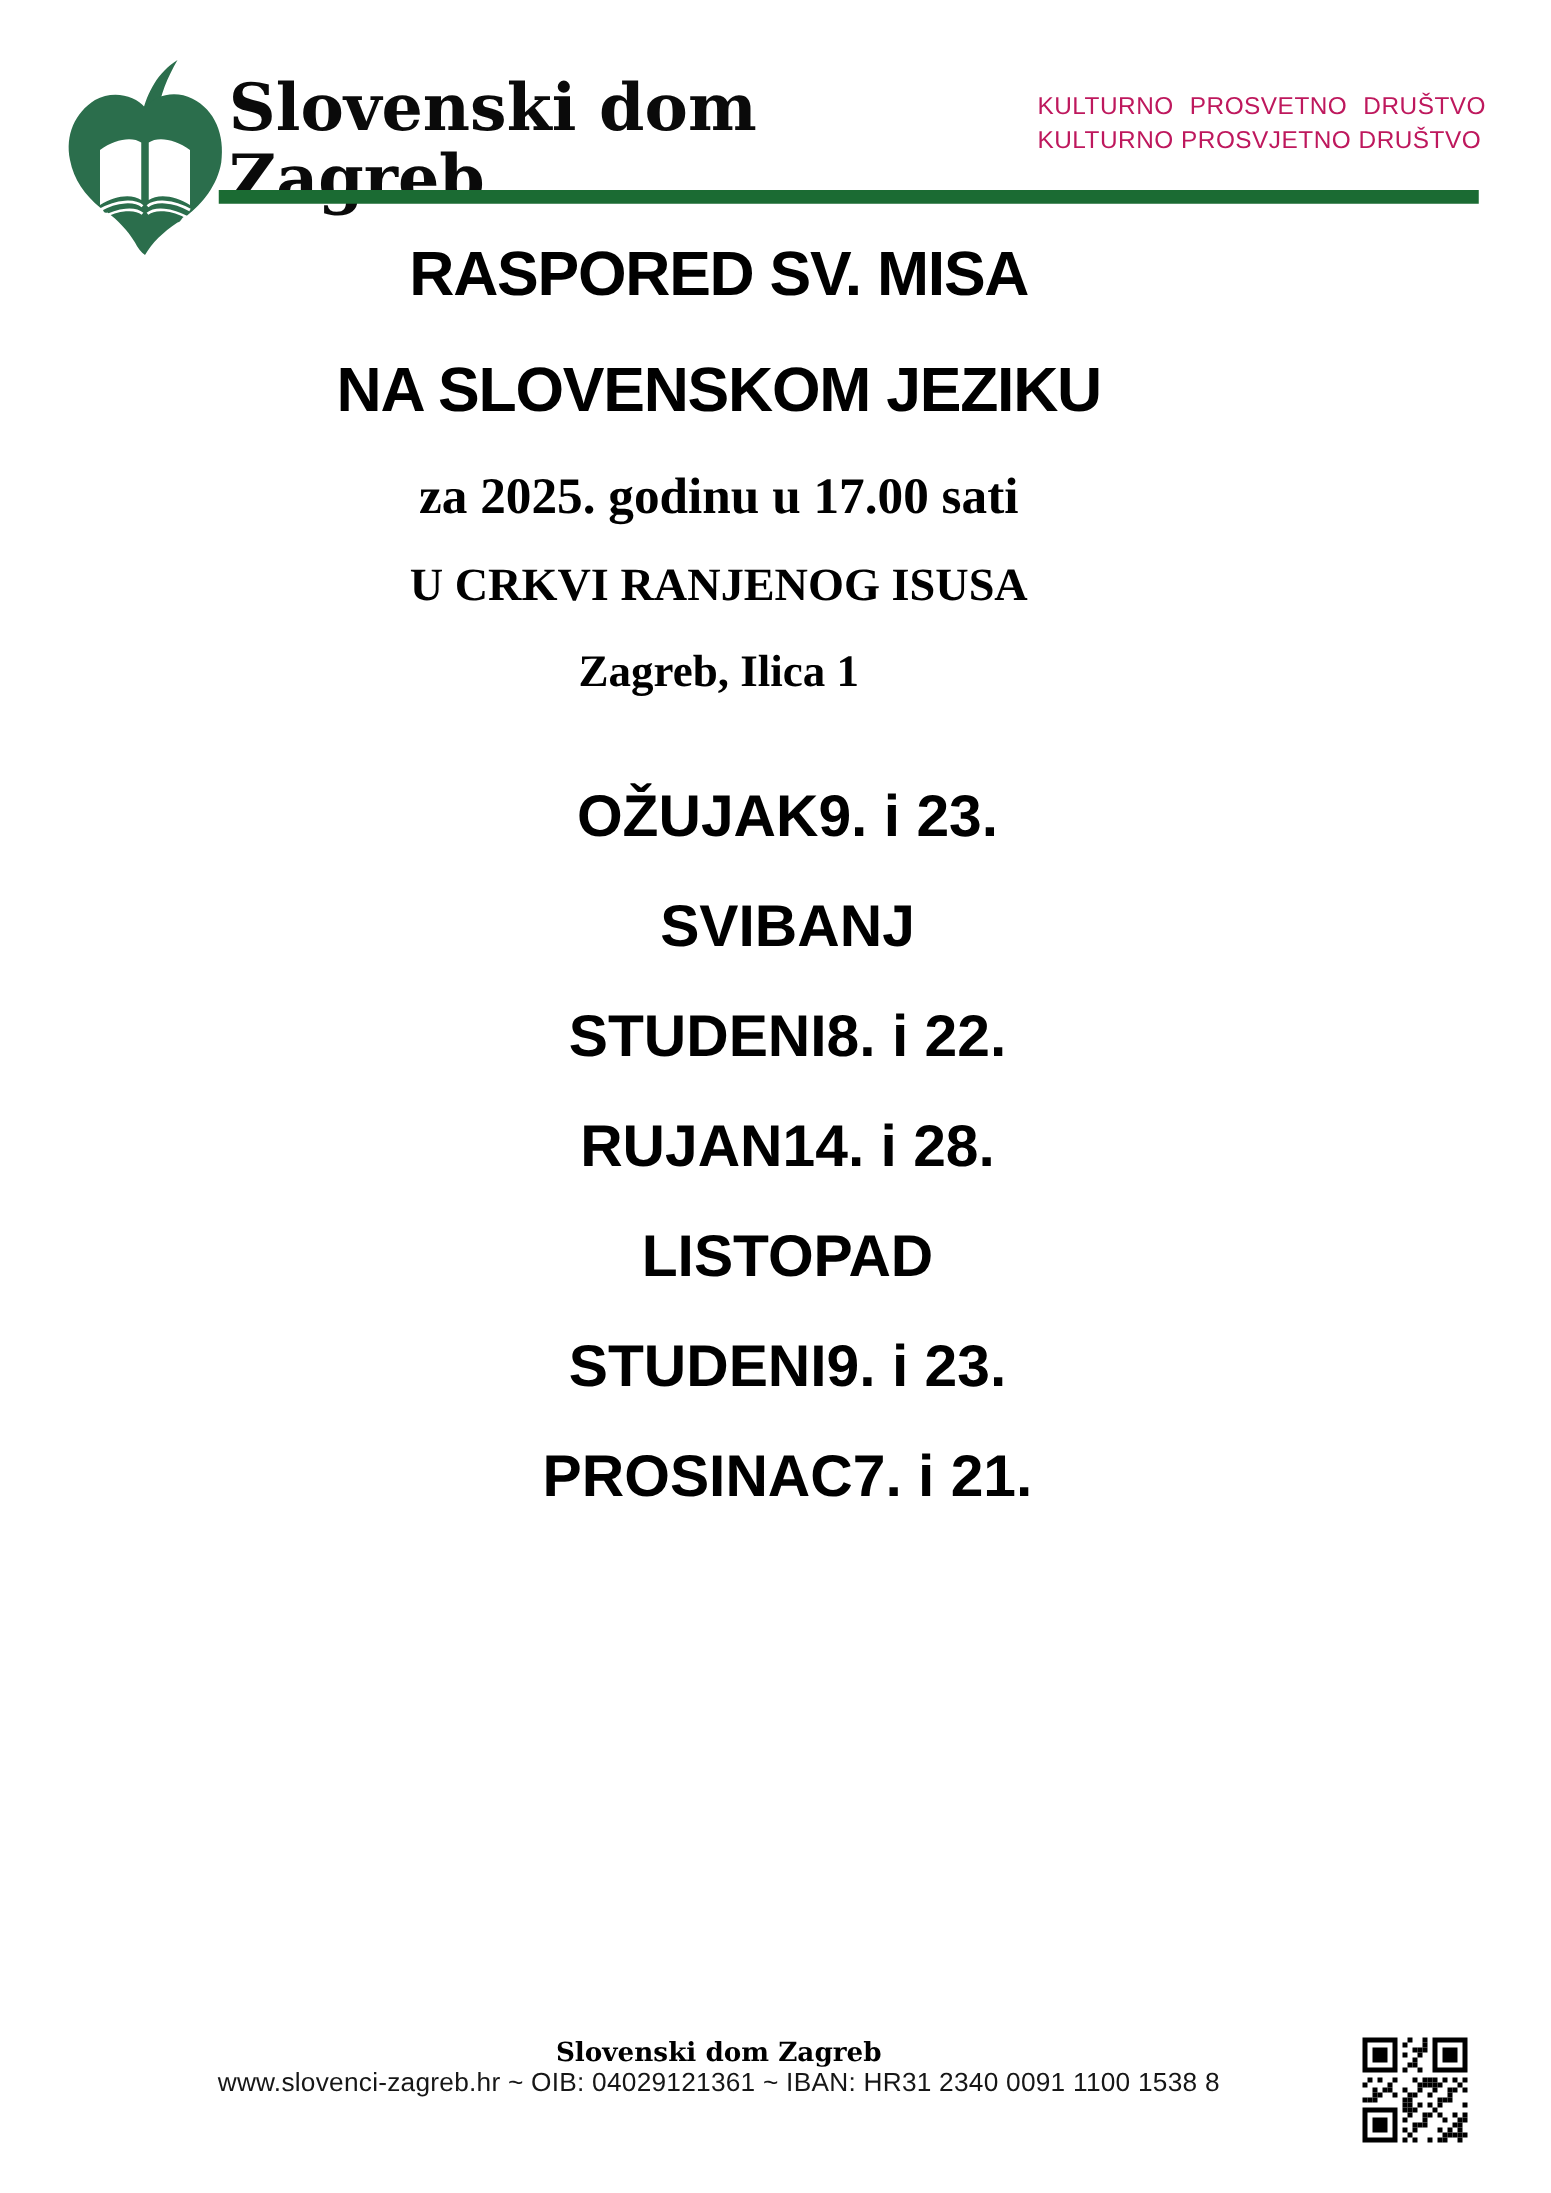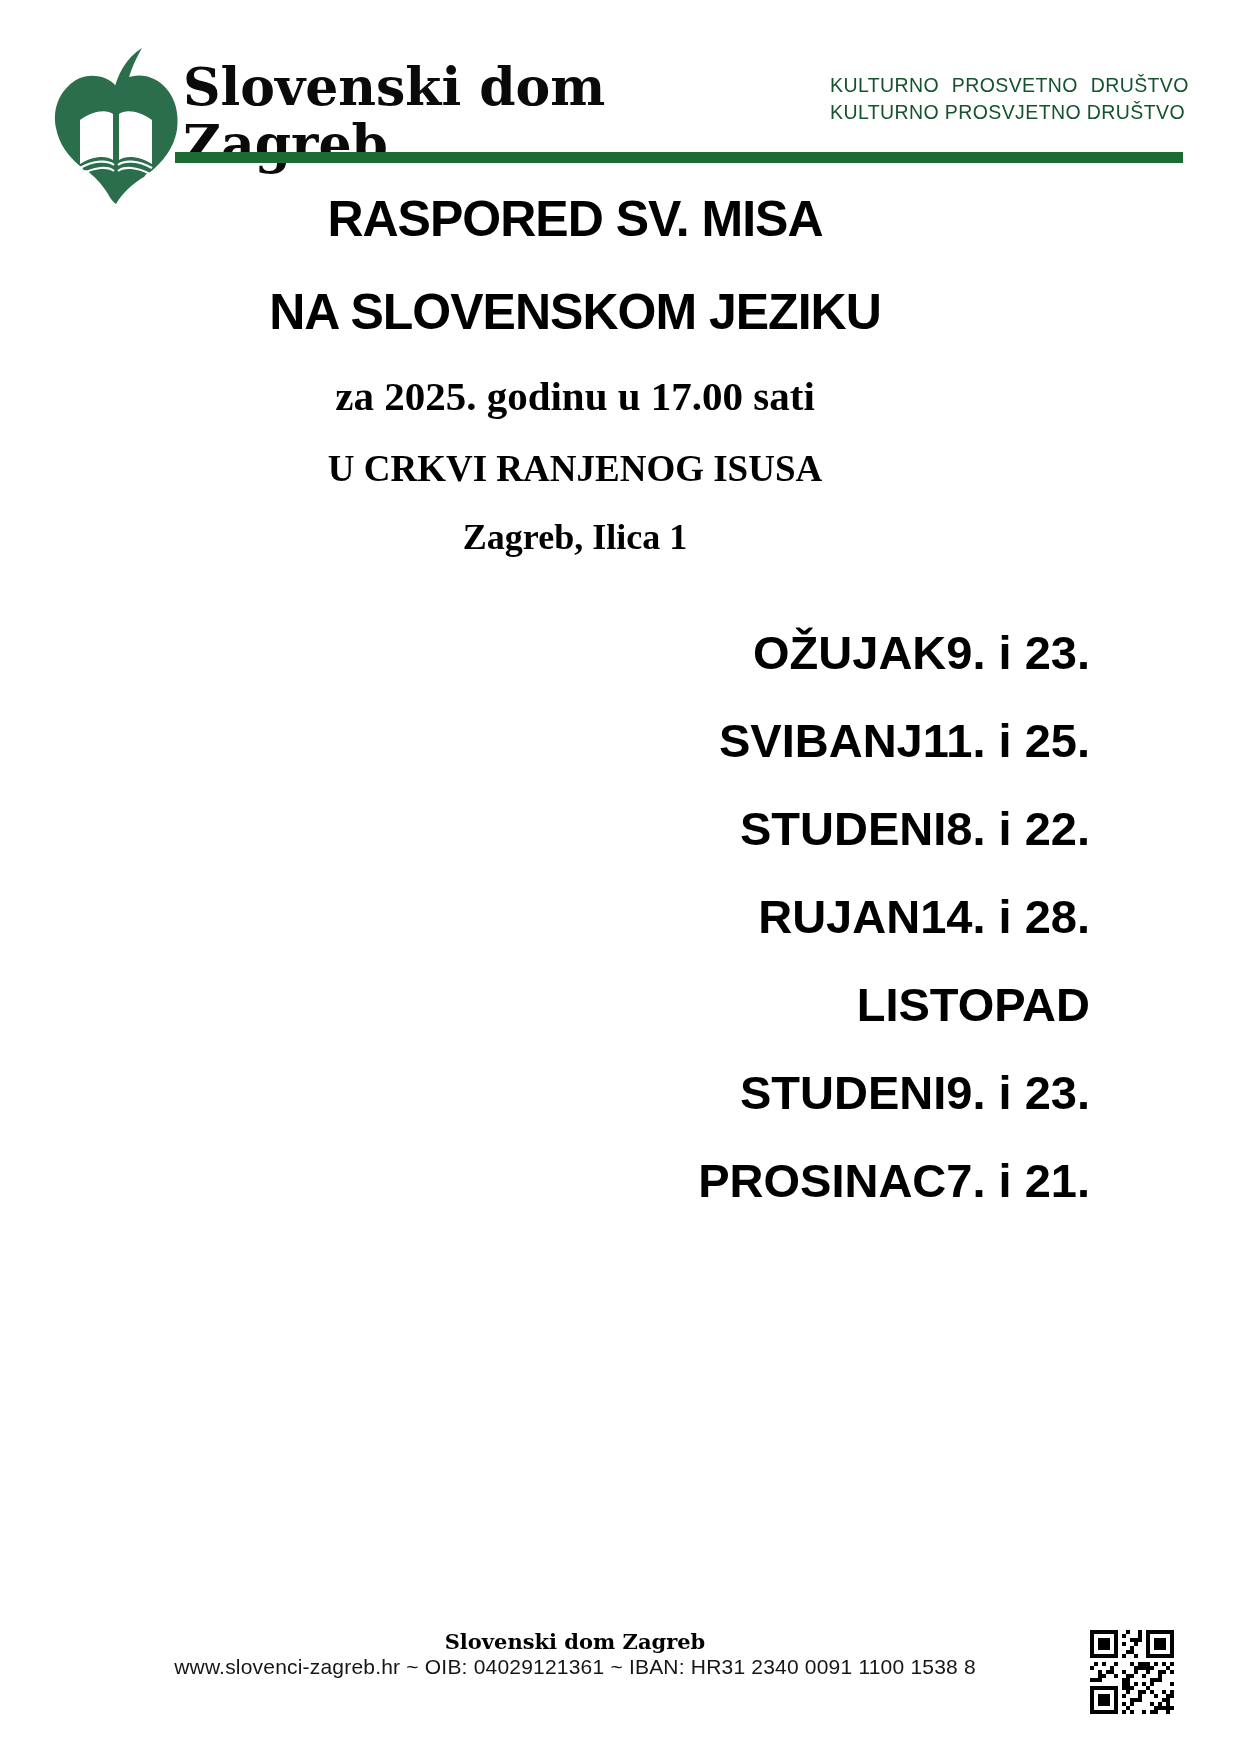--- a/index.html
+++ b/index.html
@@ -4,37 +4,37 @@
 <style>
   html,body{margin:0;padding:0;background:#fff;}
   .page{position:relative;width:1241px;height:1754px;background:#ffffff;overflow:hidden;
         font-family:"Liberation Sans",sans-serif;color:#000;padding-left:44px;}
 
   
   .logo{position:absolute;left:50px;top:44px;width:132px;height:162px;}
   .brand-title{position:absolute;left:183px;top:58px;width:560px;
 FONT:900 52px/1.1 "DejaVu Serif",serif;letter-spacing:0px;color:#0a0a0a;}
   .org-block{position:absolute;left:830px;top:72px;width:330px;
-             font-size:19.5px;line-height:27px;color:#14532d;letter-spacing:.4px;white-space:nowrap;}
+             font-size:19.5px;line-height:27px;color:#be185d;letter-spacing:.4px;white-space:nowrap;}
   .org-line1{word-spacing:7px;}
   .header-rule{position:absolute;left:175px;top:152px;width:1008px;height:11px;}
 
   
   .title-line{position:absolute;left:0;width:1150px;text-align:center;white-space:nowrap;}
   .t-sans{font-weight:bold;font-size:50px;letter-spacing:-1px;font-family:"Liberation Sans",sans-serif;}
   .t1{top:190px;}
   .t2{top:283px;}
   .t-serif{font-family:"Liberation Serif",serif;font-weight:bold;}
   .t3{top:372px;font-size:41px;}
   .t4{top:447px;font-size:37px;}
   .t5{top:516px;font-size:36px;}
 
   
   .schedule{position:absolute;left:170px;top:608px;width:920px;}
-  .sched-row{display:flex;justify-content:flex-end;align-items:center;
+  .sched-row{display:flex;justify-content:center;align-items:center;
              height:88px;font-weight:bold;font-size:47px;letter-spacing:0;}
   .sched-month{white-space:nowrap;}
   .sched-dates{white-space:nowrap;}
 
   
   .footer{position:absolute;left:0;top:1630px;width:1150px;text-align:center;color:#161616;}
   .footer-name{font-family:"DejaVu Serif",serif;font-weight:900;font-size:21px;line-height:24px;color:#000;}
   .footer-line{font-size:21px;line-height:25px;letter-spacing:.2px;}
   .footer-email{color:#161616;text-decoration:underline;cursor:pointer;}
 
@@ -91,21 +91,20 @@
   <div class="title-line t-serif t4">U CRKVI RANJENOG ISUSA</div>
   <div class="title-line t-serif t5">Zagreb, Ilica 1</div>
 
   <div class="schedule" id="schedule">
       <div class="sched-row">
         <span class="sched-month">OŽUJAK</span>
         <span class="sched-dates">9. i 23.</span>
       </div>
       <div class="sched-row">
         <span class="sched-month">SVIBANJ</span>
-        <span class="sched-dates">11. i 25.</span>
       </div>
       <div class="sched-row">
         <span class="sched-month">STUDENI</span>
         <span class="sched-dates">8. i 22.</span>
       </div>
       <div class="sched-row">
         <span class="sched-month">RUJAN</span>
         <span class="sched-dates">14. i 28.</span>
       </div>
       <div class="sched-row">

